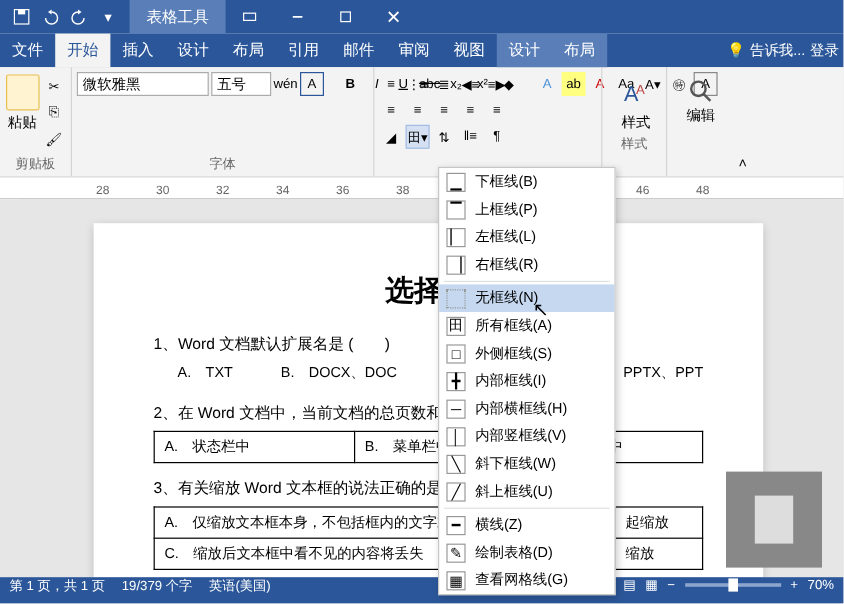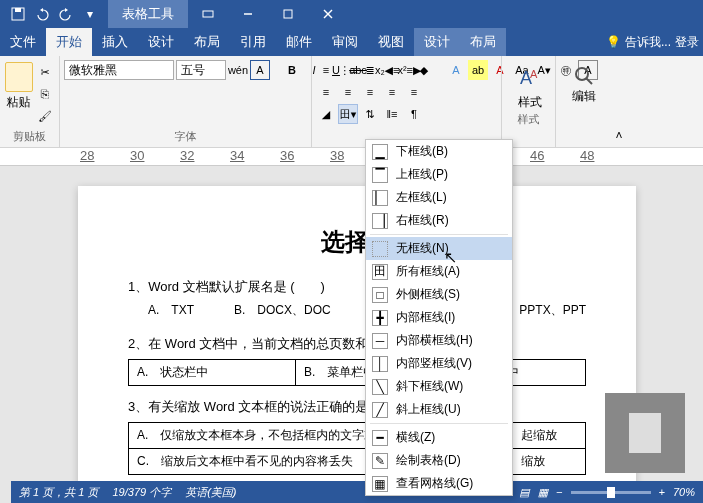--- a/index.html
+++ b/index.html
@@ -23,36 +23,36 @@
 .paste-icon { width: 28px; height: 30px; background: #fff3d1; border: 1px solid #e8c050; border-radius: 2px; }
 .font-controls { display: flex; flex-direction: row; gap: 12px; padding-top: 2px; }
 .font-row { display: flex; gap: 2px; align-items: center; }
 .font-select { height: 20px; border: 1px solid #ababab; background: #fff; font-size: 12px; padding: 0 4px; display: flex; align-items: center; }
 .font-name { width: 110px; }
 .font-size { width: 50px; }
 .fbtn { width: 20px; height: 20px; border: 1px solid transparent; display: flex; align-items: center; justify-content: center; cursor: pointer; font-size: 11px; }
 .para-btns { display: flex; flex-direction: column; gap: 2px; padding-top: 2px; }
 .styles-group { width: 48px; display: flex; flex-direction: column; align-items: center; padding-top: 6px; gap: 2px; }
 .edit-group { width: 48px; display: flex; flex-direction: column; align-items: center; padding-top: 6px; }
-.ruler { height: 18px; background: #fff; border-bottom: 1px solid #ccc; display: flex; align-items: flex-start; font-size: 13px; color: #666; padding-left: 80px; gap: 20px; text-decoration: underline; }
+.ruler { height: 18px; background: #fff; border-bottom: 1px solid #ccc; display: flex; align-items: flex-end; font-size: 10px; color: #666; padding-left: 80px; gap: 20px; }
 .ruler span { width: 30px; display: inline-block; }
 .doc-area { position: absolute; top: 166px; left: 0; right: 0; bottom: 22px; background: #e6e6e6; overflow: hidden; }
 .page { position: absolute; left: 78px; top: 20px; width: 558px; height: 400px; background: #fff; box-shadow: 0 2px 8px rgba(0,0,0,.2); padding: 40px 50px; }
 .page h1 { text-align: center; font-size: 24px; font-weight: bold; margin-bottom: 20px; }
 .q { font-size: 13px; margin-bottom: 6px; }
 .opts { display: flex; gap: 40px; font-size: 12px; margin-bottom: 16px; padding-left: 20px; }
 .qtable { width: 100%; border-collapse: collapse; font-size: 12px; margin-bottom: 12px; }
 .qtable td { border: 1px solid #000; padding: 4px 8px; }
 .border-menu { position: absolute; left: 365px; top: 139px; width: 148px; background: #fff; border: 1px solid #c6c6c6; box-shadow: 2px 2px 6px rgba(0,0,0,.2); z-index: 100; }
 .menu-item { display: flex; align-items: center; gap: 8px; padding: 3px 6px; font-size: 12px; cursor: pointer; height: 23px; }
 .menu-item:hover, .menu-item.hover { background: #c5d8f0; }
 .menu-item .micon { width: 16px; height: 16px; border: 1px solid #999; display: flex; align-items: center; justify-content: center; }
 .menu-sep { height: 1px; background: #e0e0e0; margin: 2px 4px; }
 .cursor { position: absolute; left: 444px; top: 248px; z-index: 200; font-size: 16px; }
-.statusbar { position: absolute; bottom: 0; left: 11px; right: 0; height: 22px; background: #2b579a; color: #fff; display: flex; align-items: center; font-size: 11px; padding: 0 8px; gap: 14px; font-style: italic; }
+.statusbar { position: absolute; bottom: 0; left: 0; right: 0; height: 22px; background: #2b579a; color: #fff; display: flex; align-items: flex-start; font-size: 11px; padding: 0 8px; gap: 14px; }
 .status-right { margin-left: auto; display: flex; align-items: center; gap: 8px; }
 .zoom-slider { width: 80px; height: 3px; background: #8ba5ce; position: relative; }
 .zoom-thumb { position: absolute; left: 36px; top: -4px; width: 8px; height: 11px; background: #fff; }
 .side-ruler { position: absolute; left: 0; top: 166px; width: 18px; bottom: 22px; background: #fff; border-right: 1px solid #ccc; }
 .left-l { position: absolute; left: 2px; top: 172px; font-size: 11px; color: #666; }
 .pixelated { position: absolute; right: 18px; bottom: 30px; width: 80px; height: 80px; background: #888; }
 .pixelated::before { content:""; position:absolute; inset:20px 24px; background:#ddd; }
 .scrollbar-v { position: absolute; right: 0; top: 166px; width: 16px; bottom: 22px; background: #f0f0f0; }
 svg { display: block; }
 </style>

